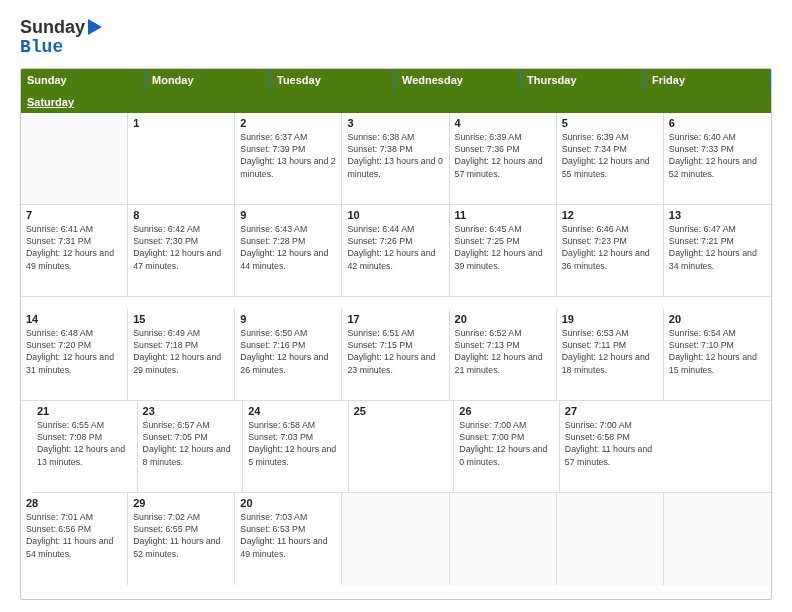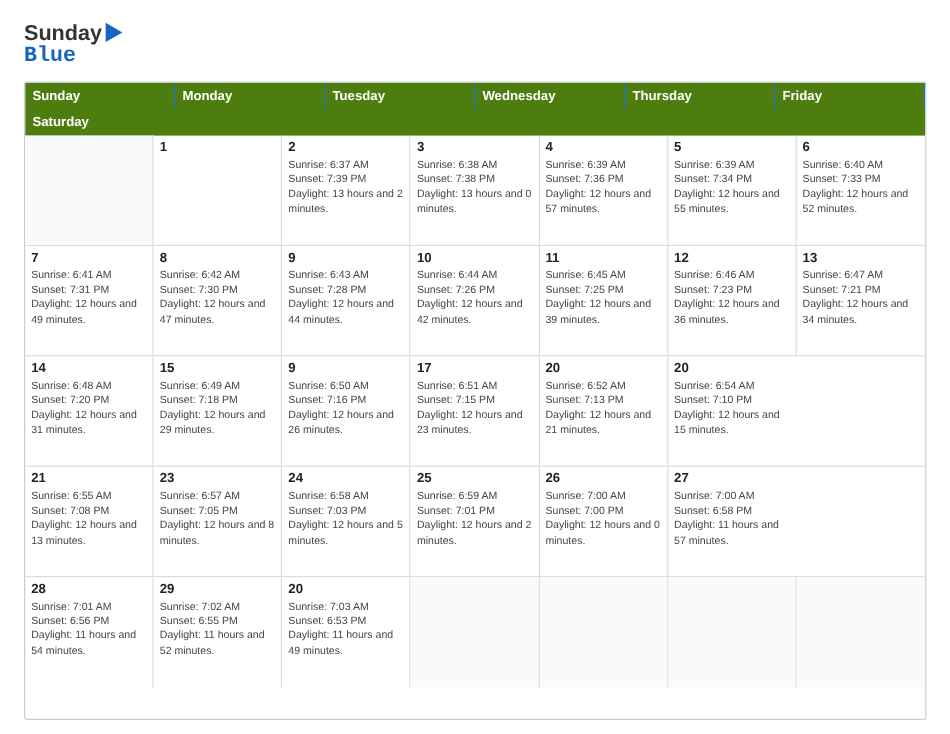--- a/index.html
+++ b/index.html
@@ -67,21 +67,21 @@
       background: #4d7c0f;
     }
     .cal-header-cell {
       color: #fff;
       font-size: 11px;
       font-weight: bold;
       padding: 5px 6px;
       text-align: left;
       border-right: 1px solid #1976d2;
     }
-    .cal-header-cell:last-child { border-right: none; }
+    .cal-header-cell:last-child { border-right: none; text-decoration: underline; }
     .cal-body {
       display: flex;
       flex-direction: column;
     }
     .cal-row {
       display: grid;
       grid-template-columns: repeat(7, 1fr);
       border-bottom: 1px solid #ddd;
       flex: 1;
     }
@@ -188,21 +188,21 @@
           </div>
           <div class="cal-cell">
             <span class="day-num">12</span>
             <div class="day-info">Sunrise: 6:46 AM<br>Sunset: 7:23 PM<br>Daylight: 12 hours and 36 minutes.</div>
           </div>
           <div class="cal-cell">
             <span class="day-num">13</span>
             <div class="day-info">Sunrise: 6:47 AM<br>Sunset: 7:21 PM<br>Daylight: 12 hours and 34 minutes.</div>
           </div>
         </div>
-        <div class="cal-row" style="min-height: 92px;">
+        <div class="cal-row" style="min-height: 92px; margin-top: 12px;">
           <div class="cal-cell">
             <span class="day-num">14</span>
             <div class="day-info">Sunrise: 6:48 AM<br>Sunset: 7:20 PM<br>Daylight: 12 hours and 31 minutes.</div>
           </div>
           <div class="cal-cell">
             <span class="day-num">15</span>
             <div class="day-info">Sunrise: 6:49 AM<br>Sunset: 7:18 PM<br>Daylight: 12 hours and 29 minutes.</div>
           </div>
           <div class="cal-cell">
             <span class="day-num">9</span>
@@ -210,40 +210,43 @@
           </div>
           <div class="cal-cell">
             <span class="day-num">17</span>
             <div class="day-info">Sunrise: 6:51 AM<br>Sunset: 7:15 PM<br>Daylight: 12 hours and 23 minutes.</div>
           </div>
           <div class="cal-cell">
             <span class="day-num">20</span>
             <div class="day-info">Sunrise: 6:52 AM<br>Sunset: 7:13 PM<br>Daylight: 12 hours and 21 minutes.</div>
           </div>
           <div class="cal-cell">
+            <span class="day-num">19</span>
+            <div class="day-info">Sunrise: 6:53 AM<br>Sunset: 7:11 PM<br>Daylight: 12 hours and 18 minutes.</div>
+          </div>
+          <div class="cal-cell">
             <span class="day-num">20</span>
             <div class="day-info">Sunrise: 6:54 AM<br>Sunset: 7:10 PM<br>Daylight: 12 hours and 15 minutes.</div>
           </div>
         </div>
-        <div class="cal-row" style="min-height: 92px;">
+        <div class="cal-row" style="min-height: 92px; margin-left: 11px;">
           <div class="cal-cell">
             <span class="day-num">21</span>
             <div class="day-info">Sunrise: 6:55 AM<br>Sunset: 7:08 PM<br>Daylight: 12 hours and 13 minutes.</div>
           </div>
           <div class="cal-cell">
             <span class="day-num">23</span>
             <div class="day-info">Sunrise: 6:57 AM<br>Sunset: 7:05 PM<br>Daylight: 12 hours and 8 minutes.</div>
           </div>
           <div class="cal-cell">
             <span class="day-num">24</span>
             <div class="day-info">Sunrise: 6:58 AM<br>Sunset: 7:03 PM<br>Daylight: 12 hours and 5 minutes.</div>
           </div>
           <div class="cal-cell">
             <span class="day-num">25</span>
-            <div class="day-info">Sunrise: 6:59 AM<br>Sunset: 7:01 PM<br>Daylight: 12 hours and 2 minutes.</div>
           </div>
           <div class="cal-cell">
             <span class="day-num">26</span>
             <div class="day-info">Sunrise: 7:00 AM<br>Sunset: 7:00 PM<br>Daylight: 12 hours and 0 minutes.</div>
           </div>
           <div class="cal-cell">
             <span class="day-num">27</span>
             <div class="day-info">Sunrise: 7:00 AM<br>Sunset: 6:58 PM<br>Daylight: 11 hours and 57 minutes.</div>
           </div>
         </div>

